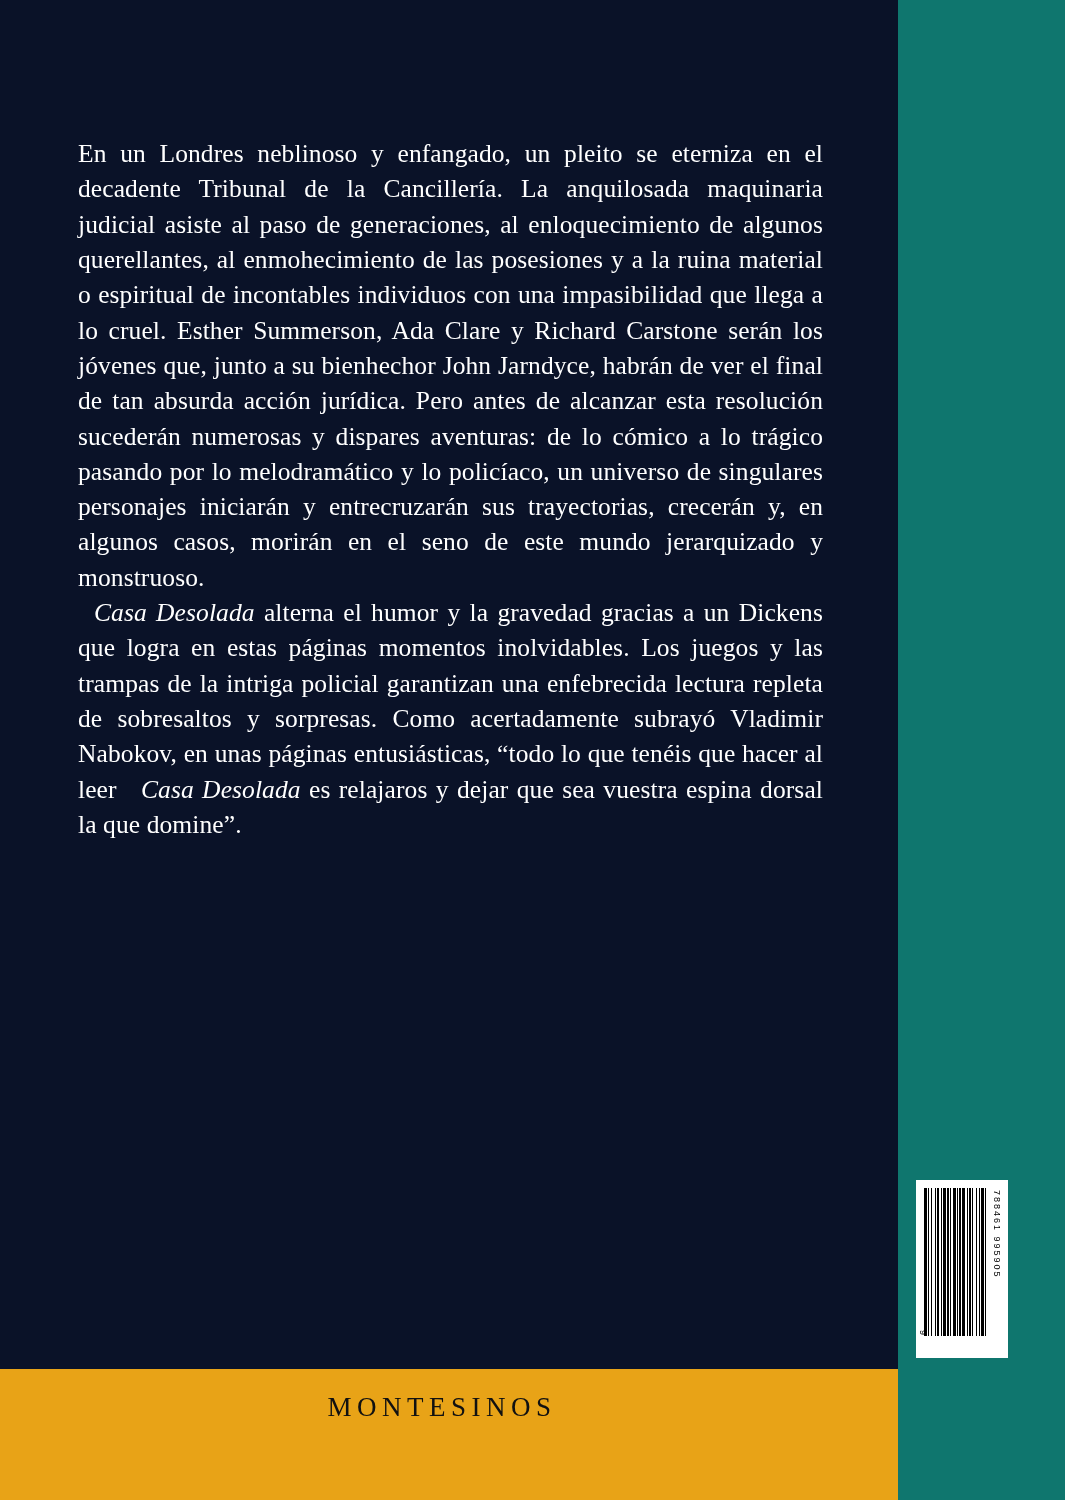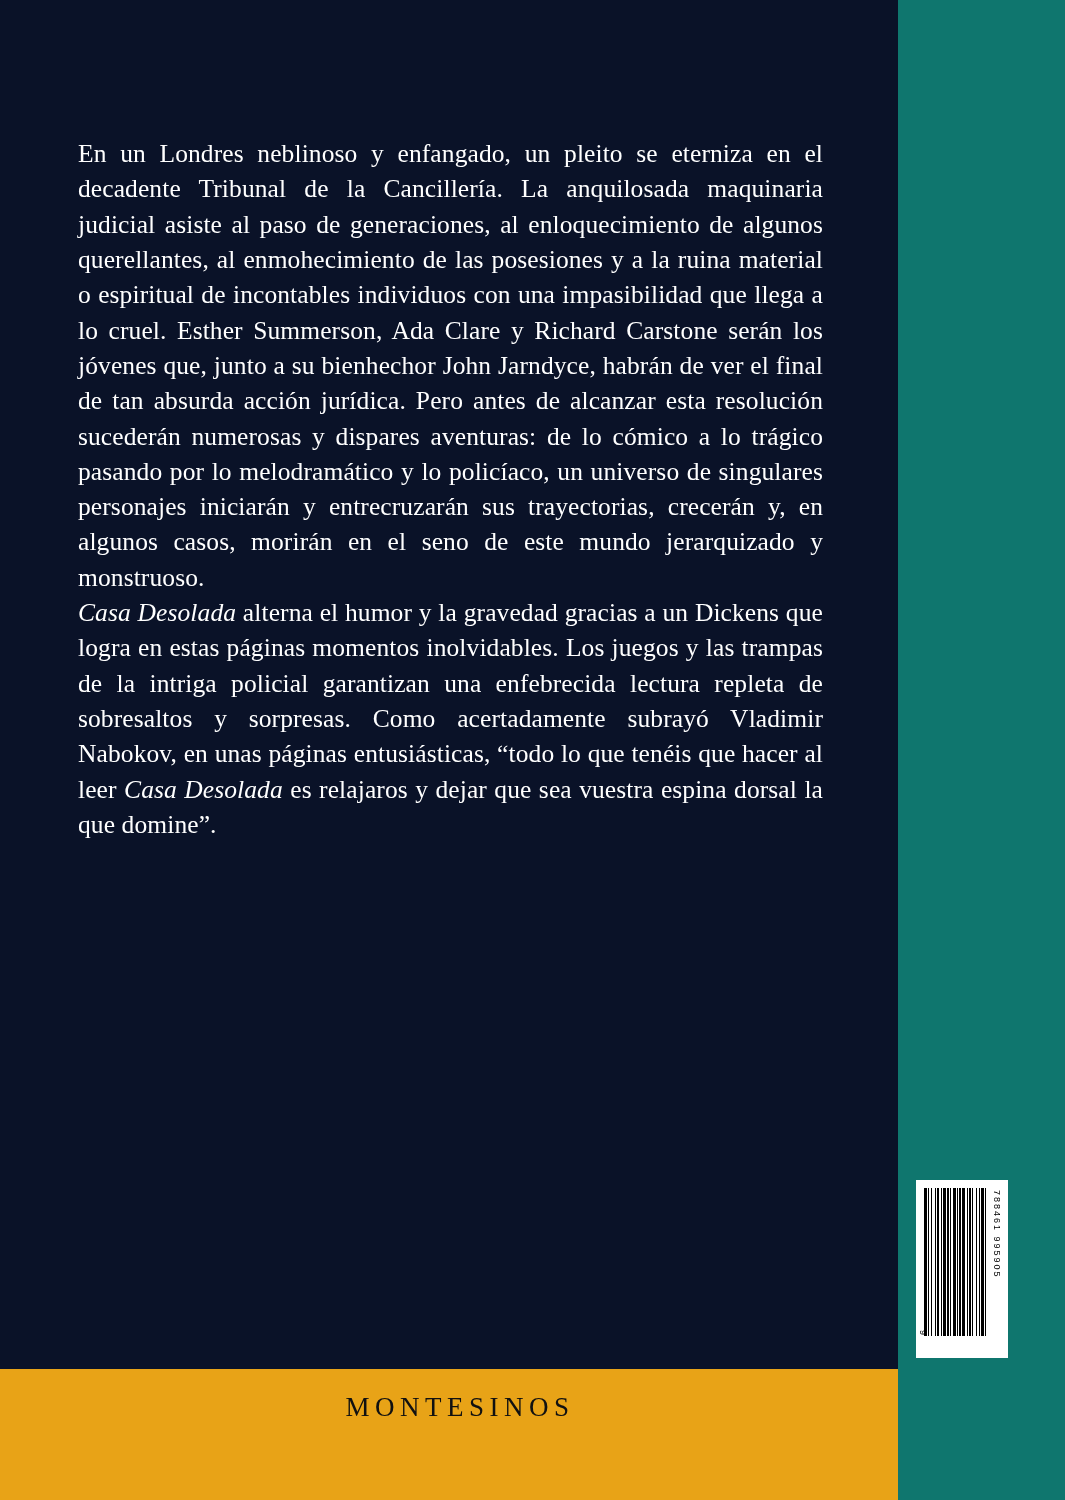--- a/index.html
+++ b/index.html
@@ -40,20 +40,21 @@
     letter-spacing: 0.1px;
   }
   .blurb p {
     margin: 0;
   }
   .blurb p + p {
     margin-top: 0px;
   }
   .blurb em {
     font-style: italic;
+    margin-left: 16px;
   }
   
   .barcode-box {
     position: absolute;
     left: 916px;
     top: 1180px;
     width: 92px;
     height: 178px;
     background: #ffffff;
     padding: 0;
@@ -100,21 +101,21 @@
   .footer-band {
     position: absolute;
     left: 0;
     top: 1369px;
     width: 898px;
     height: 131px;
     background: #e8a317;
   }
   .publisher {
     position: absolute;
-    left: 270px;
+    left: 252px;
     top: 1392px;
     width: 380px;
     text-align: center;
     font-family: "Liberation Serif", serif;
     font-size: 27px;
     letter-spacing: 5.5px;
     color: #111111;
   }
   
 </style>

